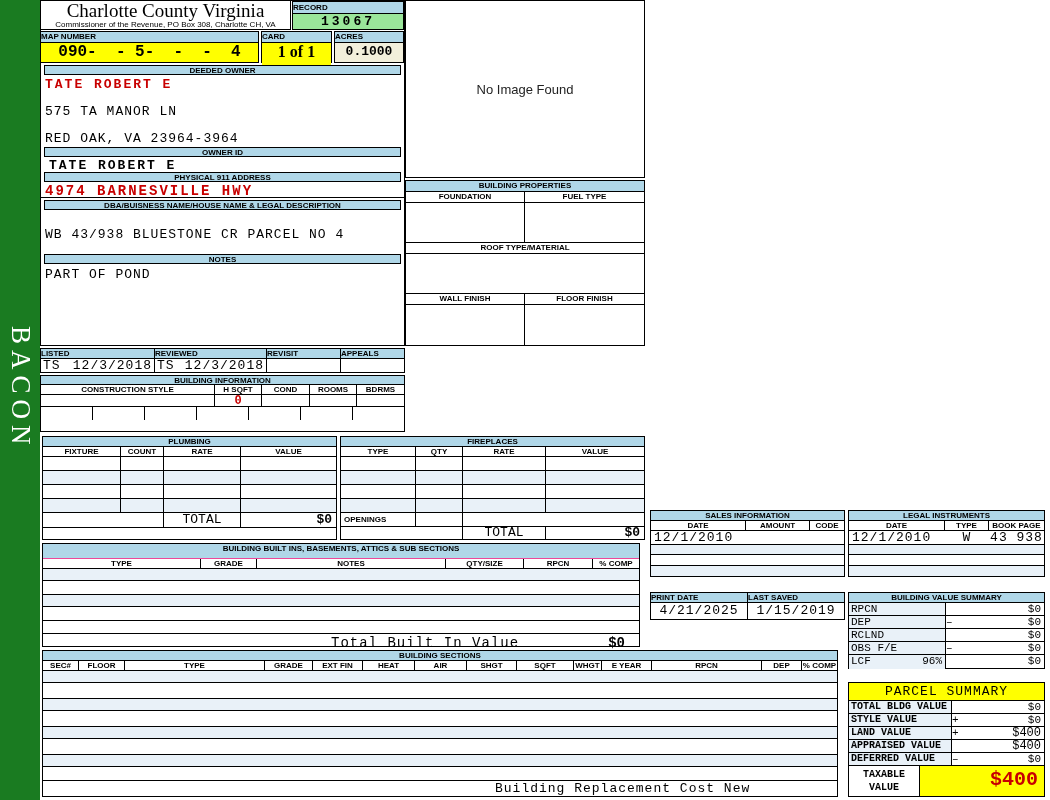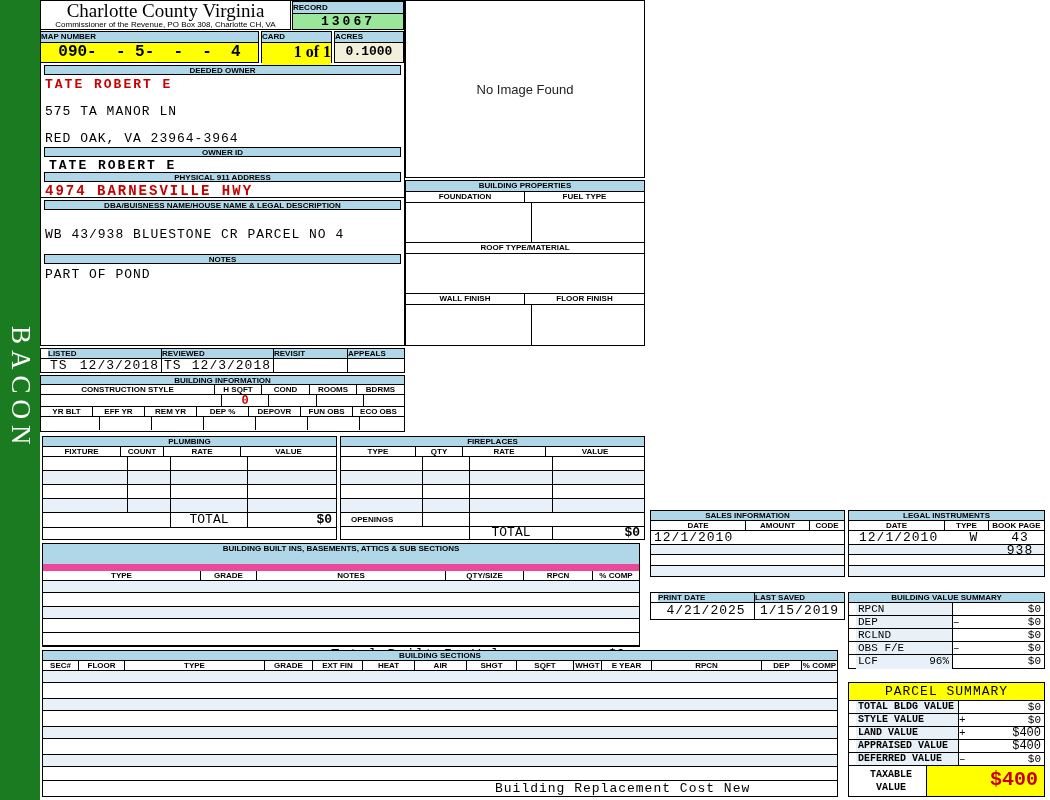--- a/index.html
+++ b/index.html
@@ -9,21 +9,21 @@
   font-family:"Liberation Sans", sans-serif; color:#000; overflow:hidden;
 }
 .abs { position:absolute; }
 .mono { font-family:"Liberation Mono","DejaVu Sans Mono",monospace; }
 .serif { font-family:"Liberation Serif","DejaVu Serif",serif; }
 .bar {
   background:#b0d7e8; border:1px solid #000;
   font-weight:bold; font-size:8px; line-height:9px; text-align:center;
 }
 .box { border:1px solid #000; background:#fff; }
-.row { display:flex;padding-left:7px; }
+.row { display:flex; }
 .bb { border-bottom:1px solid #000; }
 .br { border-right:1px solid #000; }
 .colhdr { display:flex; border-bottom:1px solid #000; background:#fff; }
 .colhdr > div { font-weight:bold; font-size:8px; line-height:10px; text-align:center; border-right:1px solid #000; }
 .colhdr > div:last-child { border-right:none; }
 .stripe { background:#e9f1f8; }
 .red { color:#c80000; }
 .val13 { font-family:"Liberation Mono","DejaVu Sans Mono",monospace; font-size:13px; letter-spacing:1px; }
 .hdrcell { background:#b0d7e8; font-weight:bold; font-size:8px; line-height:10px; }
 .green-strip { background:#1a7b21; }
@@ -49,21 +49,21 @@
     <div class="hdrcell bb" style="height:12px;line-height:11px">RECORD</div>
     <div class="mono" style="height:15px;background:#9ae69a;font-weight:bold;font-size:13px;line-height:15px;text-align:center;letter-spacing:3px">13067</div>
   </div>
 
   <div class="abs box" style="left:40px;top:31px;width:219px;height:32px">
     <div class="hdrcell bb" style="height:11px">MAP NUMBER</div>
     <div class="mono" style="height:19px;background:#ffff00;font-weight:bold;font-size:16px;line-height:19px;text-align:center;white-space:pre">090-  - 5-  -  -  4</div>
   </div>
   <div class="abs box" style="left:261px;top:31px;width:71px;height:32px">
     <div class="hdrcell bb" style="height:11px">CARD</div>
-    <div class="serif" style="height:26px;background:#ffff00;font-weight:bold;font-size:16px;line-height:18px;text-align:right">1 of 1</div>
+    <div class="serif" style="height:26px;background:#ffff00;font-weight:bold;font-size:16px;line-height:18px;text-align:center">1 of 1</div>
   </div>
   <div class="abs box" style="left:334px;top:31px;width:70px;height:32px">
     <div class="hdrcell bb" style="height:11px">ACRES</div>
     <div class="mono" style="height:19px;background:#f2efdb;font-weight:bold;font-size:13px;line-height:18px;text-align:center">0.1000</div>
   </div>
 
   <div class="abs bar" style="left:44px;top:65px;width:357px;height:10px">DEEDED OWNER</div>
   <div class="abs val13 red cellpad" style="left:42px;top:77px;width:361px;font-weight:bold;letter-spacing:2px">TATE ROBERT E</div>
 
   <div class="abs val13" style="left:45px;top:104px">575 TA MANOR LN</div>
@@ -112,29 +112,20 @@
       <div style="width:47px">ROOMS</div>
       <div style="flex:1">BDRMS</div>
     </div>
     <div class="row bb" style="height:12px">
       <div class="br" style="width:174px"></div>
       <div class="br mono red" style="width:47px;font-weight:bold;font-size:12px;line-height:12px;text-align:center">0</div>
       <div class="br" style="width:48px"></div>
       <div class="br" style="width:47px"></div>
       <div style="flex:1"></div>
     </div>
-    <div class="colhdr" style="height:10px">
-      <div style="width:52px">YR BLT</div>
-      <div style="width:52px">EFF YR</div>
-      <div style="width:52px">REM YR</div>
-      <div style="width:52px">DEP %</div>
-      <div style="width:52px">DEPOVR</div>
-      <div style="width:52px">FUN OBS</div>
-      <div style="flex:1">ECO OBS</div>
-    </div>
     <div class="row" style="height:13px">
       <div class="br" style="width:52px"></div>
       <div class="br" style="width:52px"></div>
       <div class="br" style="width:52px"></div>
       <div class="br" style="width:52px"></div>
       <div class="br" style="width:52px"></div>
       <div class="br" style="width:52px"></div>
       <div style="flex:1"></div>
     </div>
   </div>
@@ -244,21 +235,21 @@
       <div style="flex:1"></div>
     </div>
     <div class="row" style="height:13px">
       <div class="br" style="width:122px"></div>
       <div class="br mono" style="width:83px;font-size:13px;line-height:12px;text-align:center">TOTAL</div>
       <div class="mono" style="flex:1;font-weight:bold;font-size:13px;line-height:12px;text-align:right;padding-right:4px">$0</div>
     </div>
   </div>
 
   <div class="abs box" style="left:42px;top:543px;width:598px;height:104px">
-    <div class="bar" style="height:27px;border:none;border-bottom:7px solid #ec4899">BUILDING BUILT INS, BASEMENTS, ATTICS &amp; SUB SECTIONS</div>
+    <div class="bar" style="height:15px;border:none;border-bottom:1px solid #ec4899">BUILDING BUILT INS, BASEMENTS, ATTICS &amp; SUB SECTIONS</div>
     <div class="colhdr" style="height:10px">
       <div style="width:158px">TYPE</div>
       <div style="width:56px">GRADE</div>
       <div style="width:189px">NOTES</div>
       <div style="width:78px">QTY/SIZE</div>
       <div style="width:69px">RPCN</div>
       <div style="flex:1">% COMP</div>
     </div>
     <div class="bb stripe" style="height:12px"></div>
     <div class="bb" style="height:14px"></div>

